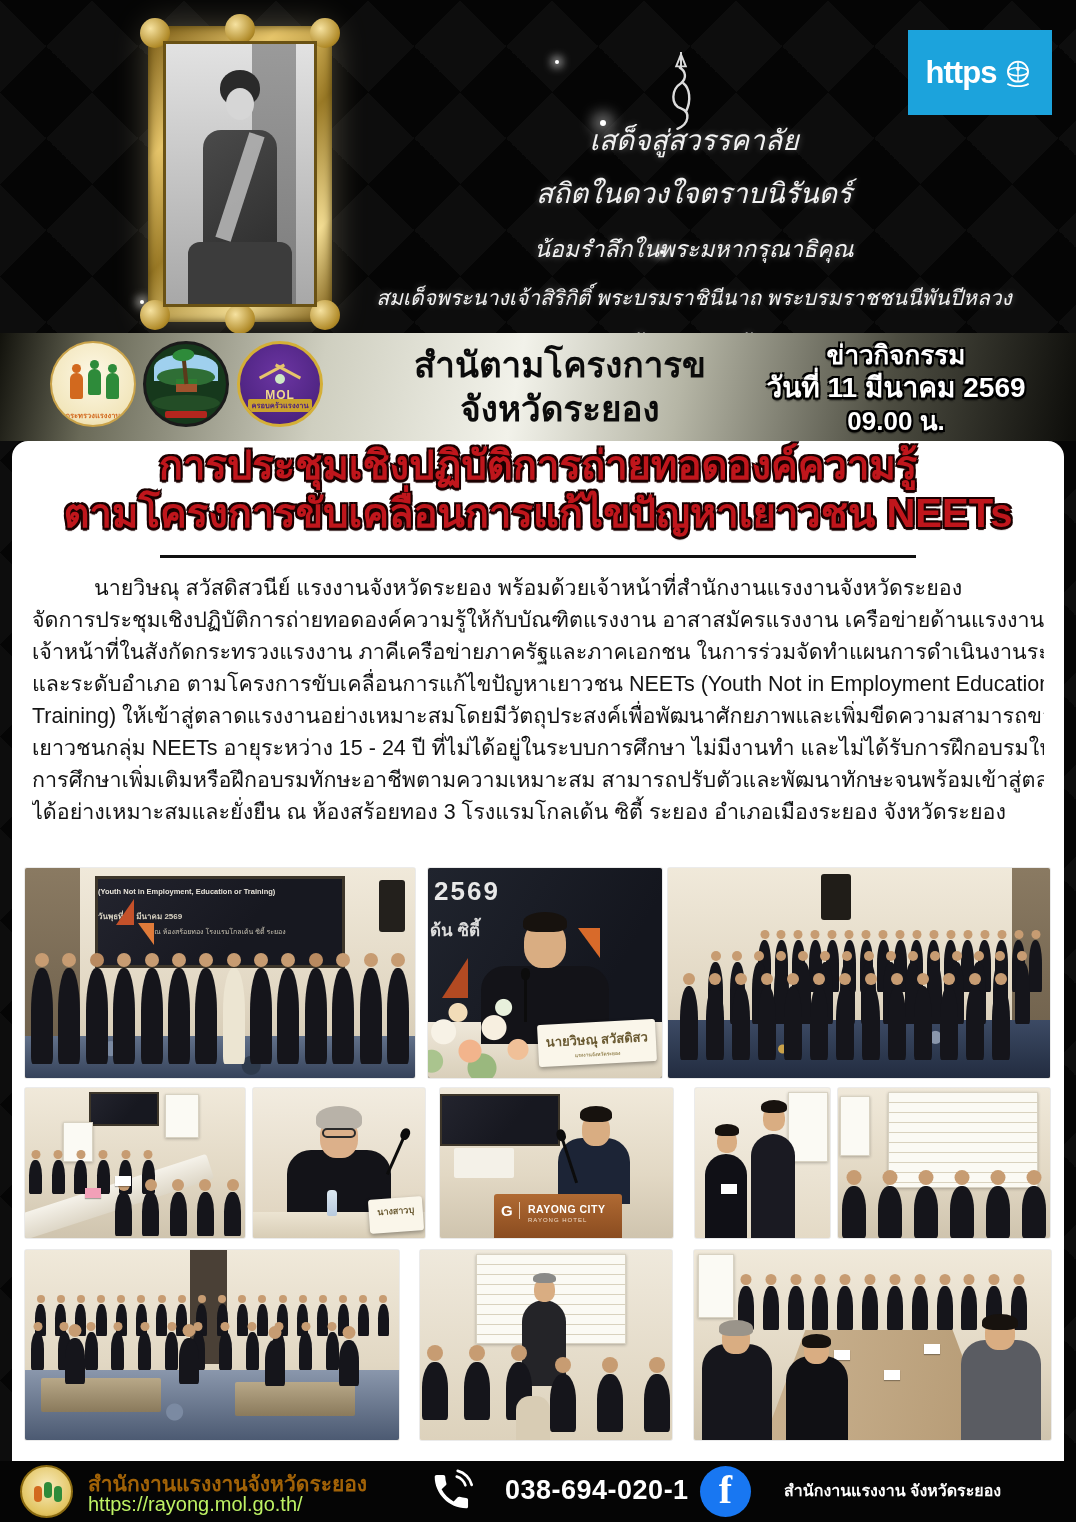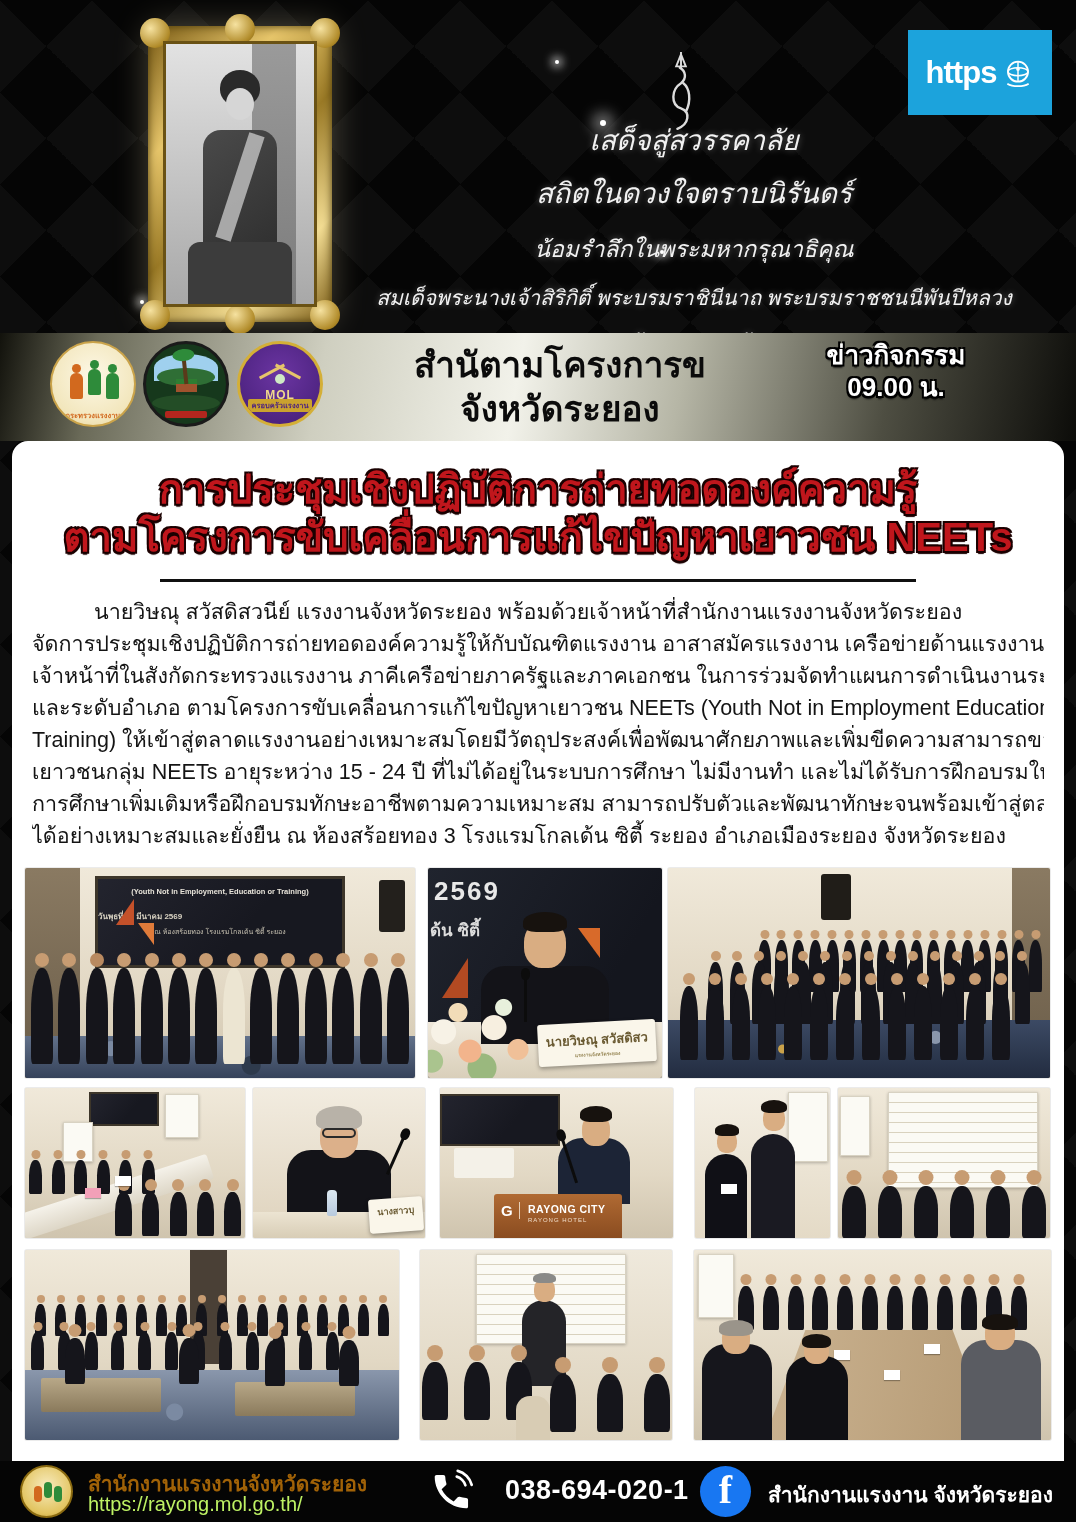--- a/index.html
+++ b/index.html
@@ -72,40 +72,40 @@
   .org-title{position:absolute;left:380px;top:10px;width:360px;text-align:center;
     font-size:35px;font-weight:800;color:#0b0b0b;line-height:44px;white-space:nowrap;}
   .news-block{position:absolute;left:762px;top:6px;width:268px;text-align:center;color:#fff;font-weight:800;
     text-shadow:-2px -2px 0 #000,2px -2px 0 #000,-2px 2px 0 #000,2px 2px 0 #000,0 3px 2px #000;}
   .news-type{font-size:26px;line-height:32px;text-align:center;}
   .news-date{font-size:28px;line-height:34px;white-space:nowrap;}
   .news-time{font-size:26px;line-height:32px;}
 
   
   .panel{position:absolute;left:12px;top:441px;width:1052px;height:1020px;background:#fff;
-    border-radius:16px 16px 0 0;padding-top:24px;}
+    border-radius:16px 16px 0 0;}
   .headline{text-align:center;font-size:40px;line-height:48px;font-weight:800;color:#c0161c;white-space:nowrap;
     text-shadow:-2px -2px 0 #1a0000,2px -2px 0 #1a0000,-2px 2px 0 #1a0000,2px 2px 0 #1a0000,0 3px 1px #1a0000;}
   .rule{width:756px;border-top:3px solid #101010;margin:18px auto 0;}
   .body-text{margin:14px 20px 0;}
   .bodyline{font-size:21.5px;line-height:32px;color:#141414;white-space:nowrap;overflow:hidden;}
   .bodyline.indent{text-indent:62px;}
 
   
   .ph{position:absolute;overflow:hidden;background:#e6ddcb;border-radius:2px;box-shadow:0 0 0 1px rgba(0,0,0,.08);}
   .wall{position:absolute;inset:0;background:linear-gradient(#f0e9da 0%,#e2d8c4 58%,#cfc4ae 100%);}
   .wall-panel{position:absolute;top:0;bottom:0;width:14%;background:linear-gradient(#8a7a62,#6a5c48);}
   .carpet{position:absolute;left:0;right:0;bottom:0;
     background:radial-gradient(circle at 22% 30%,#7b8aa2 0 7px,transparent 8px),
                radial-gradient(circle at 58% 70%,#2e3a4c 0 9px,transparent 10px),
                radial-gradient(circle at 82% 40%,#8a97ac 0 6px,transparent 7px),
                linear-gradient(#62718a,#35425a);}
   .screen{position:absolute;background:linear-gradient(130deg,#23242e,#171820 60%);border:3px solid #3d362a;}
   .tri{position:absolute;width:0;height:0;border-style:solid;}
-  .scr-t1{font-size:7.5px;color:#e8e4da;text-align:center;margin-top:8px;font-weight:bold;}
+  .scr-t1{font-size:7.5px;color:#e8e4da;margin-top:8px;font-weight:bold;}
   .scr-t2{font-size:8px;color:#d8d2c2;margin-top:14px;font-weight:bold;}
   .scr-t3{font-size:7px;color:#c8c2b2;text-align:center;margin-top:3px;}
   .people-row{position:absolute;display:flex;align-items:flex-end;justify-content:space-between;--pw:16px;--phh:52px;--hd:11px;}
   .pp{position:relative;width:var(--pw);height:var(--phh);background:#15151b;border-radius:45% 45% 8% 8%;flex:0 0 auto;}
   .pp::before{content:"";position:absolute;top:calc(-1*var(--hd) - 1px);left:50%;transform:translateX(-50%);
     width:var(--hd);height:var(--hd);border-radius:50%;background:#c79c72;}
   .lineup-people .pp:nth-child(8){background:#ece5d2;}
   .lineup-people .pp:nth-child(3)::before,.lineup-people .pp:nth-child(11)::before{background:#b98a60;}
   .chart{position:absolute;background:#fbfaf4;border:1px solid #d8d2c2;box-shadow:0 1px 3px rgba(0,0,0,.25);}
   .chart.lines{background:repeating-linear-gradient(#fbfaf4 0 9px,#d9d2be 9px 10px);}
@@ -141,21 +141,21 @@
   .footerbar{position:absolute;left:0;top:1461px;width:1076px;height:61px;background:#050505;}
   .f-logo{position:absolute;left:20px;top:4px;width:53px;height:53px;border-radius:50%;
     background:radial-gradient(circle at 50% 40%,#f8ecc0,#e2c460 70%,#b8922e);border:2px solid #8a6a10;}
   .f-logo i{position:absolute;bottom:14px;width:8px;height:16px;border-radius:4px;}
   .f-org{position:absolute;left:88px;top:6px;color:#a16207;font-size:21px;font-weight:700;white-space:nowrap;}
   .f-url{position:absolute;left:88px;top:32px;color:#bef264;font-size:20px;white-space:nowrap;}
   .f-phone-ico{position:absolute;left:428px;top:8px;width:46px;height:46px;}
   .f-phone{position:absolute;left:505px;top:14px;color:#fff;font-size:27px;font-weight:800;letter-spacing:.5px;}
   .f-fb{position:absolute;left:700px;top:5px;width:51px;height:51px;border-radius:50%;background:#1877f2;
     color:#fff;font-family:"Liberation Serif",serif;font-weight:bold;font-size:40px;text-align:center;line-height:48px;}
-  .f-fbname{position:absolute;left:768px;top:17px;color:#fff;font-size:21px;font-weight:800;white-space:nowrap;}
+  .f-fbname{position:absolute;left:784px;top:17px;color:#fff;font-size:16px;font-weight:800;white-space:nowrap;}
 </style>
 </head>
 <body>
 
 <div id="page">
 
   <div class="sparkle big" style="left:600px;top:120px"></div>
   <div class="sparkle" style="left:660px;top:250px"></div>
   <div class="sparkle" style="left:555px;top:60px"></div>
   <div class="sparkle big" style="left:1010px;top:390px"></div>
@@ -224,20 +224,21 @@
       <div class="mol-dot"></div>
       <div class="mol-word">MOL</div>
       <div class="mol-banner">ครอบครัวแรงงาน</div>
     </div>
     <div class="org-title">
       <div>สำนัตามโครงการข</div>
       <div>จังหวัดระยอง</div>
     </div>
     <div class="news-block">
       <div class="news-type">ข่าวกิจกรรม</div>
+      <div class="news-date">วันที่ 11 มีนาคม 2569</div>
       <div class="news-time">09.00 น.</div>
     </div>
   </div>
 
   <div class="panel">
     <div class="headline">
       <div>การประชุมเชิงปฏิบัติการถ่ายทอดองค์ความรู้</div>
       <div>ตามโครงการขับเคลื่อนการแก้ไขปัญหาเยาวชน NEETs</div>
     </div>
     <div class="rule"></div>

